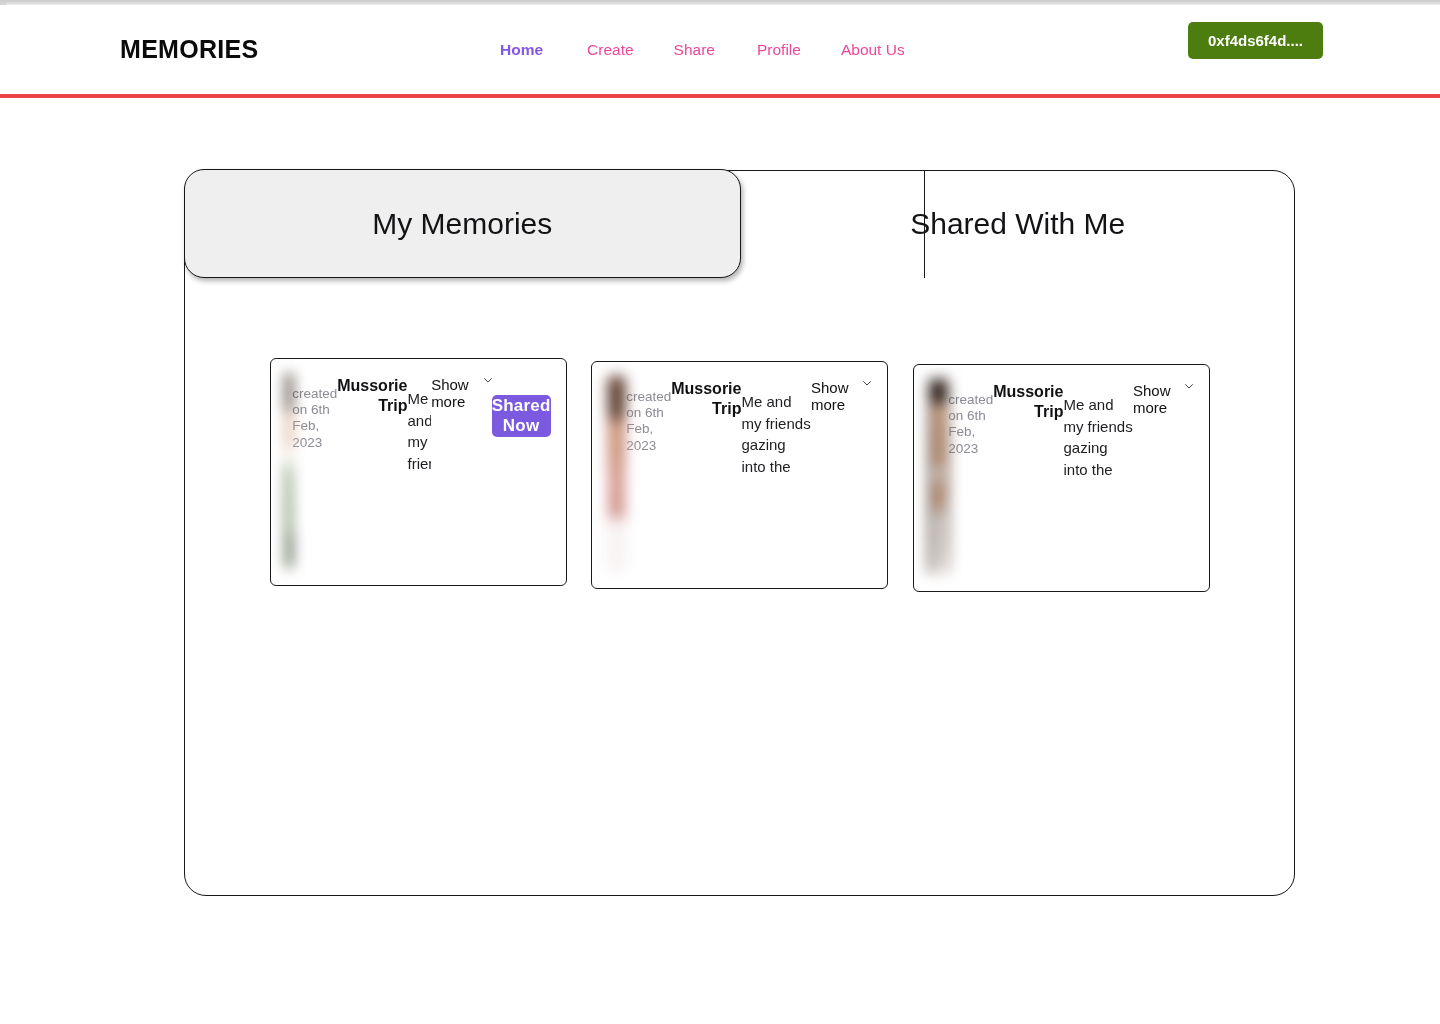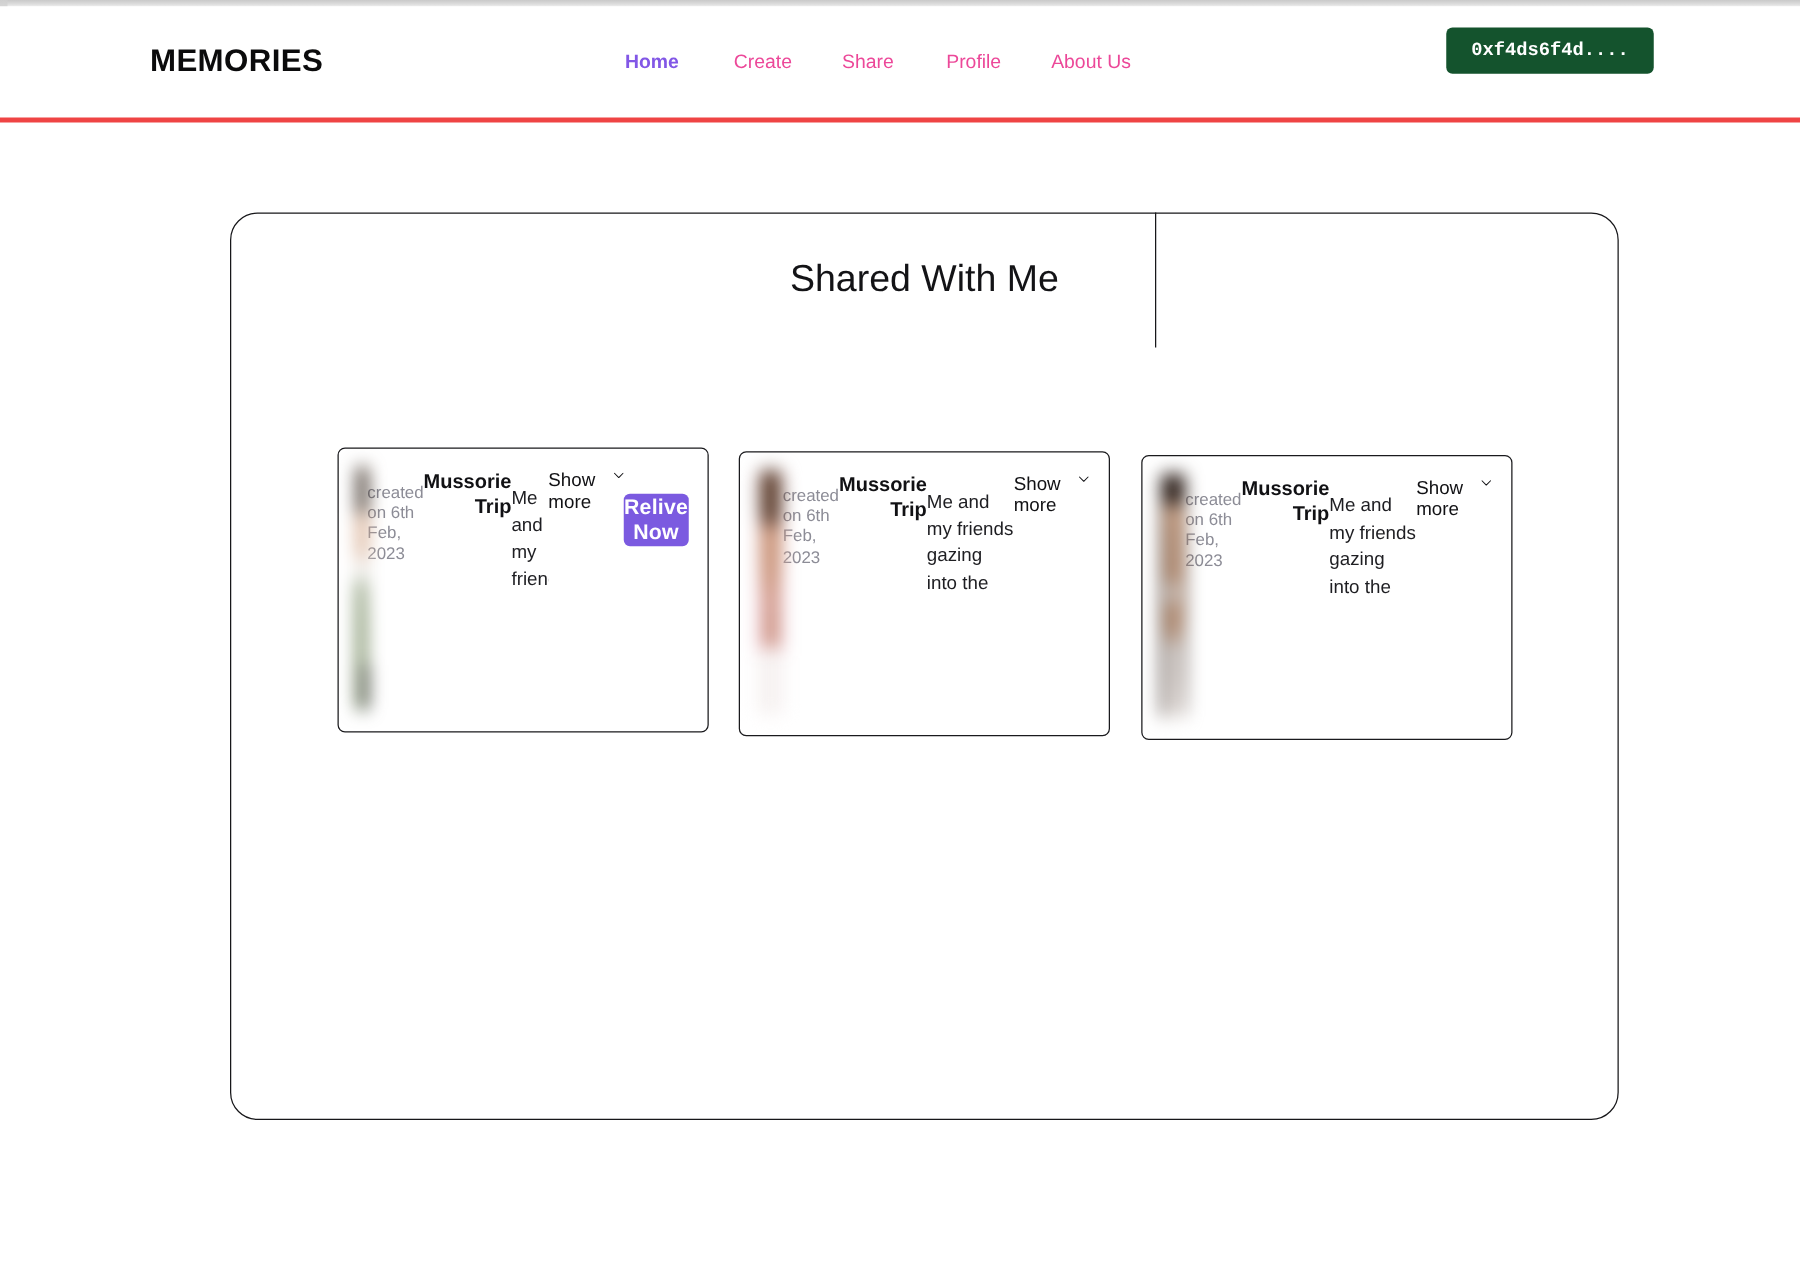--- a/index.html
+++ b/index.html
@@ -70,27 +70,27 @@
   .nav-gap-2 { width: 40px; }
   .nav-gap-3 { width: 42px; }
   .nav-gap-4 { width: 40px; }
 
   .wallet-btn {
     position: absolute;
     right: 117px;
     top: 17px;
     height: 37px;
     padding: 0 20px;
-    background: #14532d;
+    background: #4d7c0f;
     color: #ffffff;
     border: none;
     border-radius: 5px;
     font-size: 15px;
     font-weight: 700;
-    font-family: Liberation Mono, monospace;
+    font-family: Liberation Sans, sans-serif;
     display: flex;
     align-items: center;
     justify-content: center;
     cursor: pointer;
   }
 
   
   .panel-wrap {
     position: absolute;
     left: 184px;
@@ -289,20 +289,21 @@
 
     <button class="wallet-btn">0xf4ds6f4d....</button>
   </div>
 
   <div class="panel-wrap">
     <div class="panel"></div>
 
     <div class="tab-divider"></div>
 
     <div class="tabs">
+      <button class="tab active">My Memories</button>
       <button class="tab">Shared With Me</button>
     </div>
 
     <div class="cards">
 
       <div class="card c1">
         <div class="thumb">
           <div class="thumb-inner ph-1">
             <div class="body"></div>
               <div class="plant"></div>
@@ -314,21 +315,21 @@
         <div class="thumb-badge" style="top:24px;right:25px;"></div>
         <div class="meta-date">created on 6th Feb, 2023</div>
         <div class="meta-title">Mussorie Trip</div>
         <div class="desc">Me and my  friends gazing into the lightened up dehradun amidst the night.  The Experience is unmatched where we realize the extent of the...</div>
         <div class="show-more">
           <span>Show more</span>
           <svg class="chev" width="14" height="9" viewBox="0 0 14 9">
             <path d="M1 1.2 L7 7.2 L13 1.2" fill="none" stroke="#111114" stroke-width="1.4" stroke-linecap="round" stroke-linejoin="round"></path>
           </svg>
         </div>
-        <button class="card-cta">Relive Now</button>
+        <button class="card-cta">Shared Now</button>
       </div>
 
       <div class="card c2">
         <div class="thumb">
           <div class="thumb-inner ph-2">
             <div class="neck"></div>
               <div class="face"></div>
               <div class="hair"></div>
               <div class="top"></div>
           </div>

